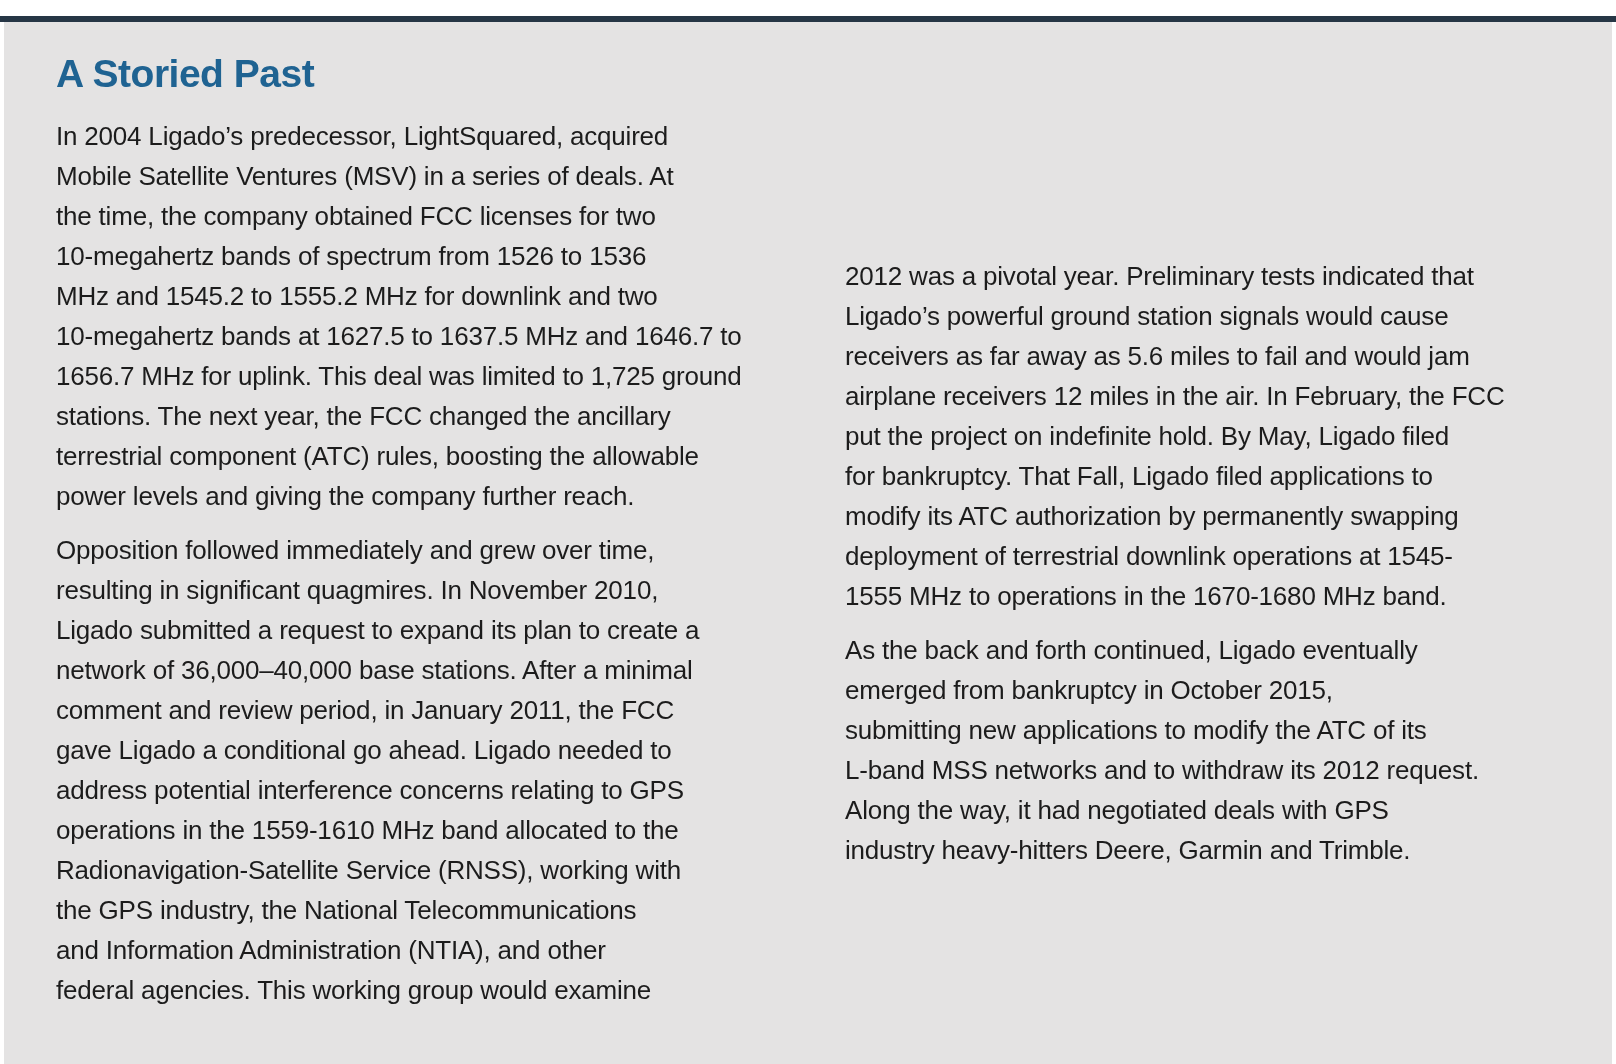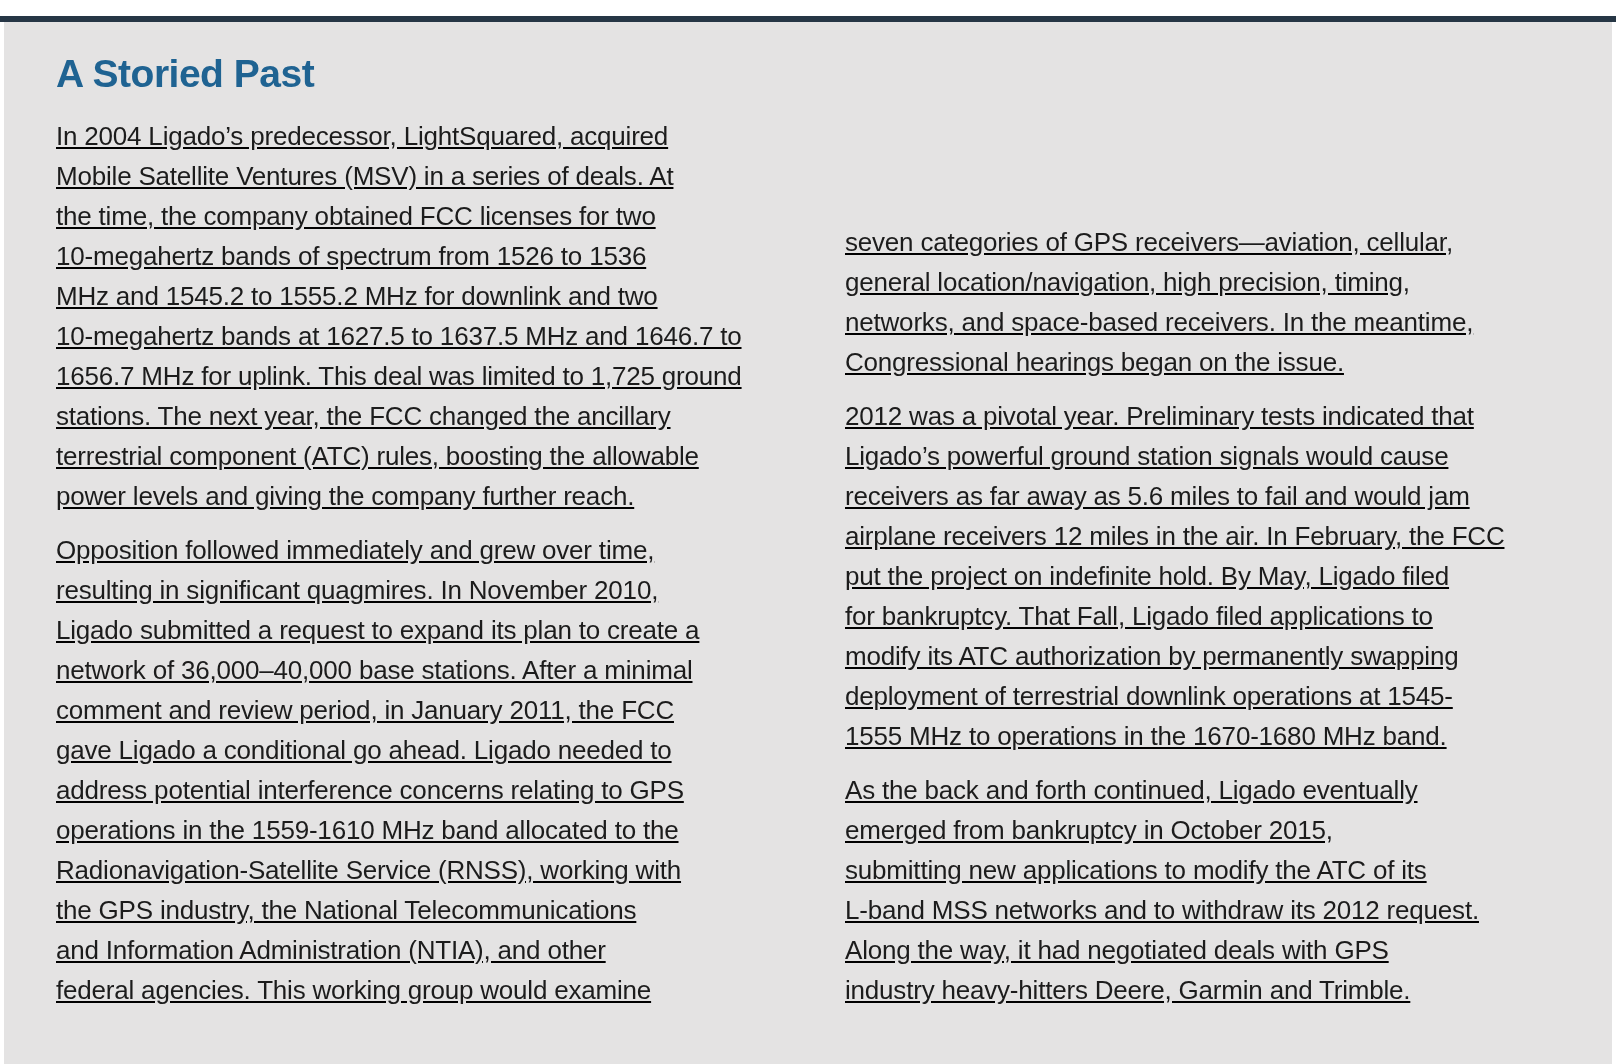--- a/index.html
+++ b/index.html
@@ -47,23 +47,22 @@
   }
   .callout-title {
     margin: 0;
     font-size: 39px;
     font-weight: bold;
     letter-spacing: -0.5px;
     color: var(--title-blue, #1F6392);
   }
   .cols {
     display: flex;
-    align-items: flex-end;
+    align-items: center;
     margin-top: 20px;
-    text-decoration: underline;
   }
   .col-left  { width: 710px; flex: 0 0 auto; }
   .col-right { width: 700px; flex: 0 0 auto; }
   .divider {
     flex: 0 0 auto;
     width: 2px;
     background: var(--divider-gray, #757575);
     margin: 8px 37px 6px 40px;
   }
   p.body {
@@ -109,24 +108,20 @@
 operations in the 1559-1610 MHz band allocated to the
 Radionavigation-Satellite Service (RNSS), working with
 the GPS industry, the National Telecommunications
 and Information Administration (NTIA), and other
 federal agencies. This working group would examine</p>
       </div>
 
       <div class="divider"></div>
 
       <div class="col-right">
-        <p class="body">seven categories of GPS receivers—aviation, cellular,
-general location/navigation, high precision, timing,
-networks, and space-based receivers. In the meantime,
-Congressional hearings began on the issue.</p>
         <p class="body">2012 was a pivotal year. Preliminary tests indicated that
 Ligado’s powerful ground station signals would cause
 receivers as far away as 5.6 miles to fail and would jam
 airplane receivers 12 miles in the air. In February, the FCC
 put the project on indefinite hold. By May, Ligado filed
 for bankruptcy. That Fall, Ligado filed applications to
 modify its ATC authorization by permanently swapping
 deployment of terrestrial downlink operations at 1545-
 1555 MHz to operations in the 1670-1680 MHz band.</p>
         <p class="body">As the back and forth continued, Ligado eventually

